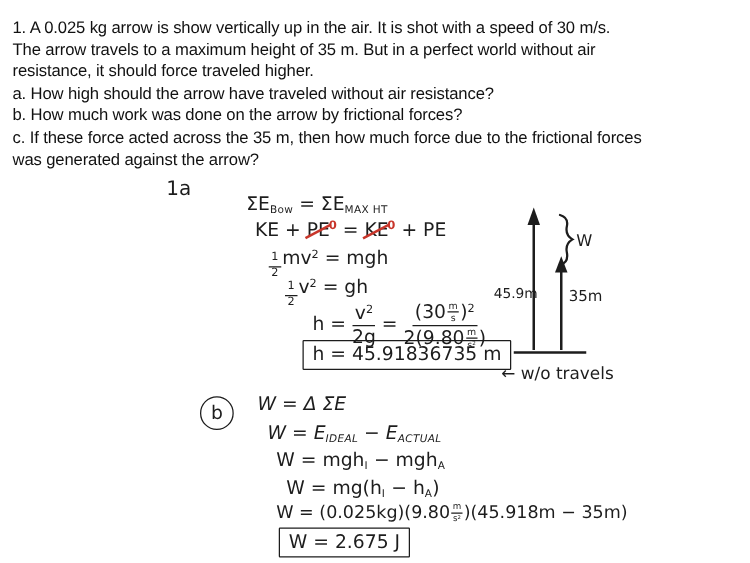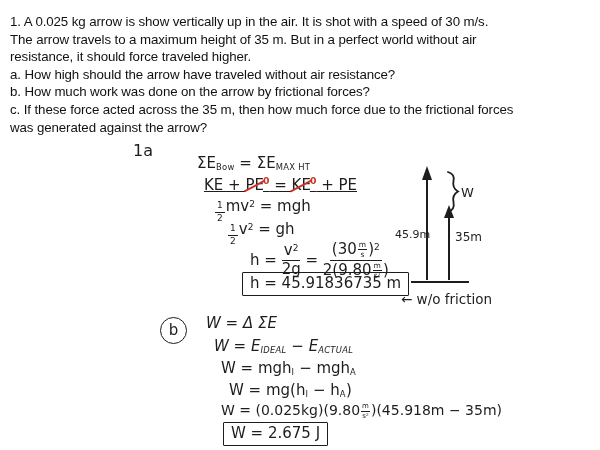--- a/index.html
+++ b/index.html
@@ -34,21 +34,21 @@
   .frac.small{font-size:0.6em;vertical-align:0.3em;margin-right:1px;}
   .frac.unit{font-size:0.5em;vertical-align:0.95em;margin:0 1px;}
   .frac.unit .num{border-bottom-width:1px;padding:0 1px 0;}
   .box{border:1.7px solid #1c1c1c;padding:2px 7px 3px;border-radius:1px;}
   .circle-label{
     width:25px;height:25px;border:1.7px solid #1c1c1c;border-radius:50%;
     text-align:center;line-height:24px;font-size:15px;white-space:normal;
   }
   .label-1a{left:133px;top:142px;font-size:16px;}
   .eq-a1{left:197px;top:155px;}
-  .eq-a2{left:204px;top:176px;text-decoration:underline;}
+  .eq-a2{left:204px;top:176px;}
   .eq-a3{left:215px;top:198px;}
   .eq-a4{left:228px;top:221px;}
   .eq-a5{left:250px;top:241px;}
   .result-a{left:242px;top:272px;}
   .annot-a{left:401px;top:292px;font-size:13.5px;}
   .circ-b{left:160px;top:317px;}
   .eq-b1{left:206px;top:315px;font-style:italic;}
   .eq-b2{left:214px;top:338px;font-style:italic;}
   .eq-b3{left:221px;top:360px;}
   .eq-b4{left:229px;top:382px;}
@@ -72,21 +72,21 @@
     <div>was generated against the arrow?</div>
   </div>
 
   <div class="hw label-1a">1a</div>
   <div class="hw eq eq-a1"><span class="tk-n">ΣE</span><span class="tk-sub">Bow</span><span class="tk-n"> = ΣE</span><span class="tk-sub">MAX HT</span></div>
   <div class="hw eq eq-a2"><span class="tk-n">KE + </span><span class="tk-strike">PE</span><span class="tk-rsup">0</span><span class="tk-n"> = </span><span class="tk-strike">KE</span><span class="tk-rsup">0</span><span class="tk-n"> + PE</span></div>
   <div class="hw eq eq-a3"><span class="frac small"><span class="num"><span class="tk-n">1</span></span><span class="den"><span class="tk-n">2</span></span></span><span class="tk-n">mv</span><span class="tk-sup">2</span><span class="tk-n"> = mgh</span></div>
   <div class="hw eq eq-a4"><span class="frac small"><span class="num"><span class="tk-n">1</span></span><span class="den"><span class="tk-n">2</span></span></span><span class="tk-n">v</span><span class="tk-sup">2</span><span class="tk-n"> = gh</span></div>
   <div class="hw eq eq-a5"><span class="tk-n">h = </span><span class="frac"><span class="num"><span class="tk-n">v</span><span class="tk-sup">2</span></span><span class="den"><span class="tk-n">2g</span></span></span><span class="tk-n"> = </span><span class="frac"><span class="num"><span class="tk-n">(30</span><span class="frac unit"><span class="num"><span class="tk-n">m</span></span><span class="den"><span class="tk-n">s</span></span></span><span class="tk-n">)</span><span class="tk-sup">2</span></span><span class="den"><span class="tk-n">2(9.80</span><span class="frac unit"><span class="num"><span class="tk-n">m</span></span><span class="den"><span class="tk-n">s</span><span class="tk-sup">2</span></span></span><span class="tk-n">)</span></span></span></div>
   <div class="hw box result-a"><span class="tk-n">h = 45.91836735 m</span></div>
-  <div class="hw annot-a">← w/o friction</div>
+  <div class="hw annot-a">← w/o travels</div>
 
   <svg class="diagram" width="110" height="145" viewBox="0 0 110 145">
 
     <g>
       <line x1="34" y1="128" x2="34" y2="26" stroke="#1d1d1d" stroke-width="2"></line>
       <polygon points="34,14 29,28 39,28" fill="#1d1d1d"></polygon>
     </g>
 
     <g>
       <line x1="56" y1="128" x2="56" y2="64" stroke="#1d1d1d" stroke-width="2"></line>

